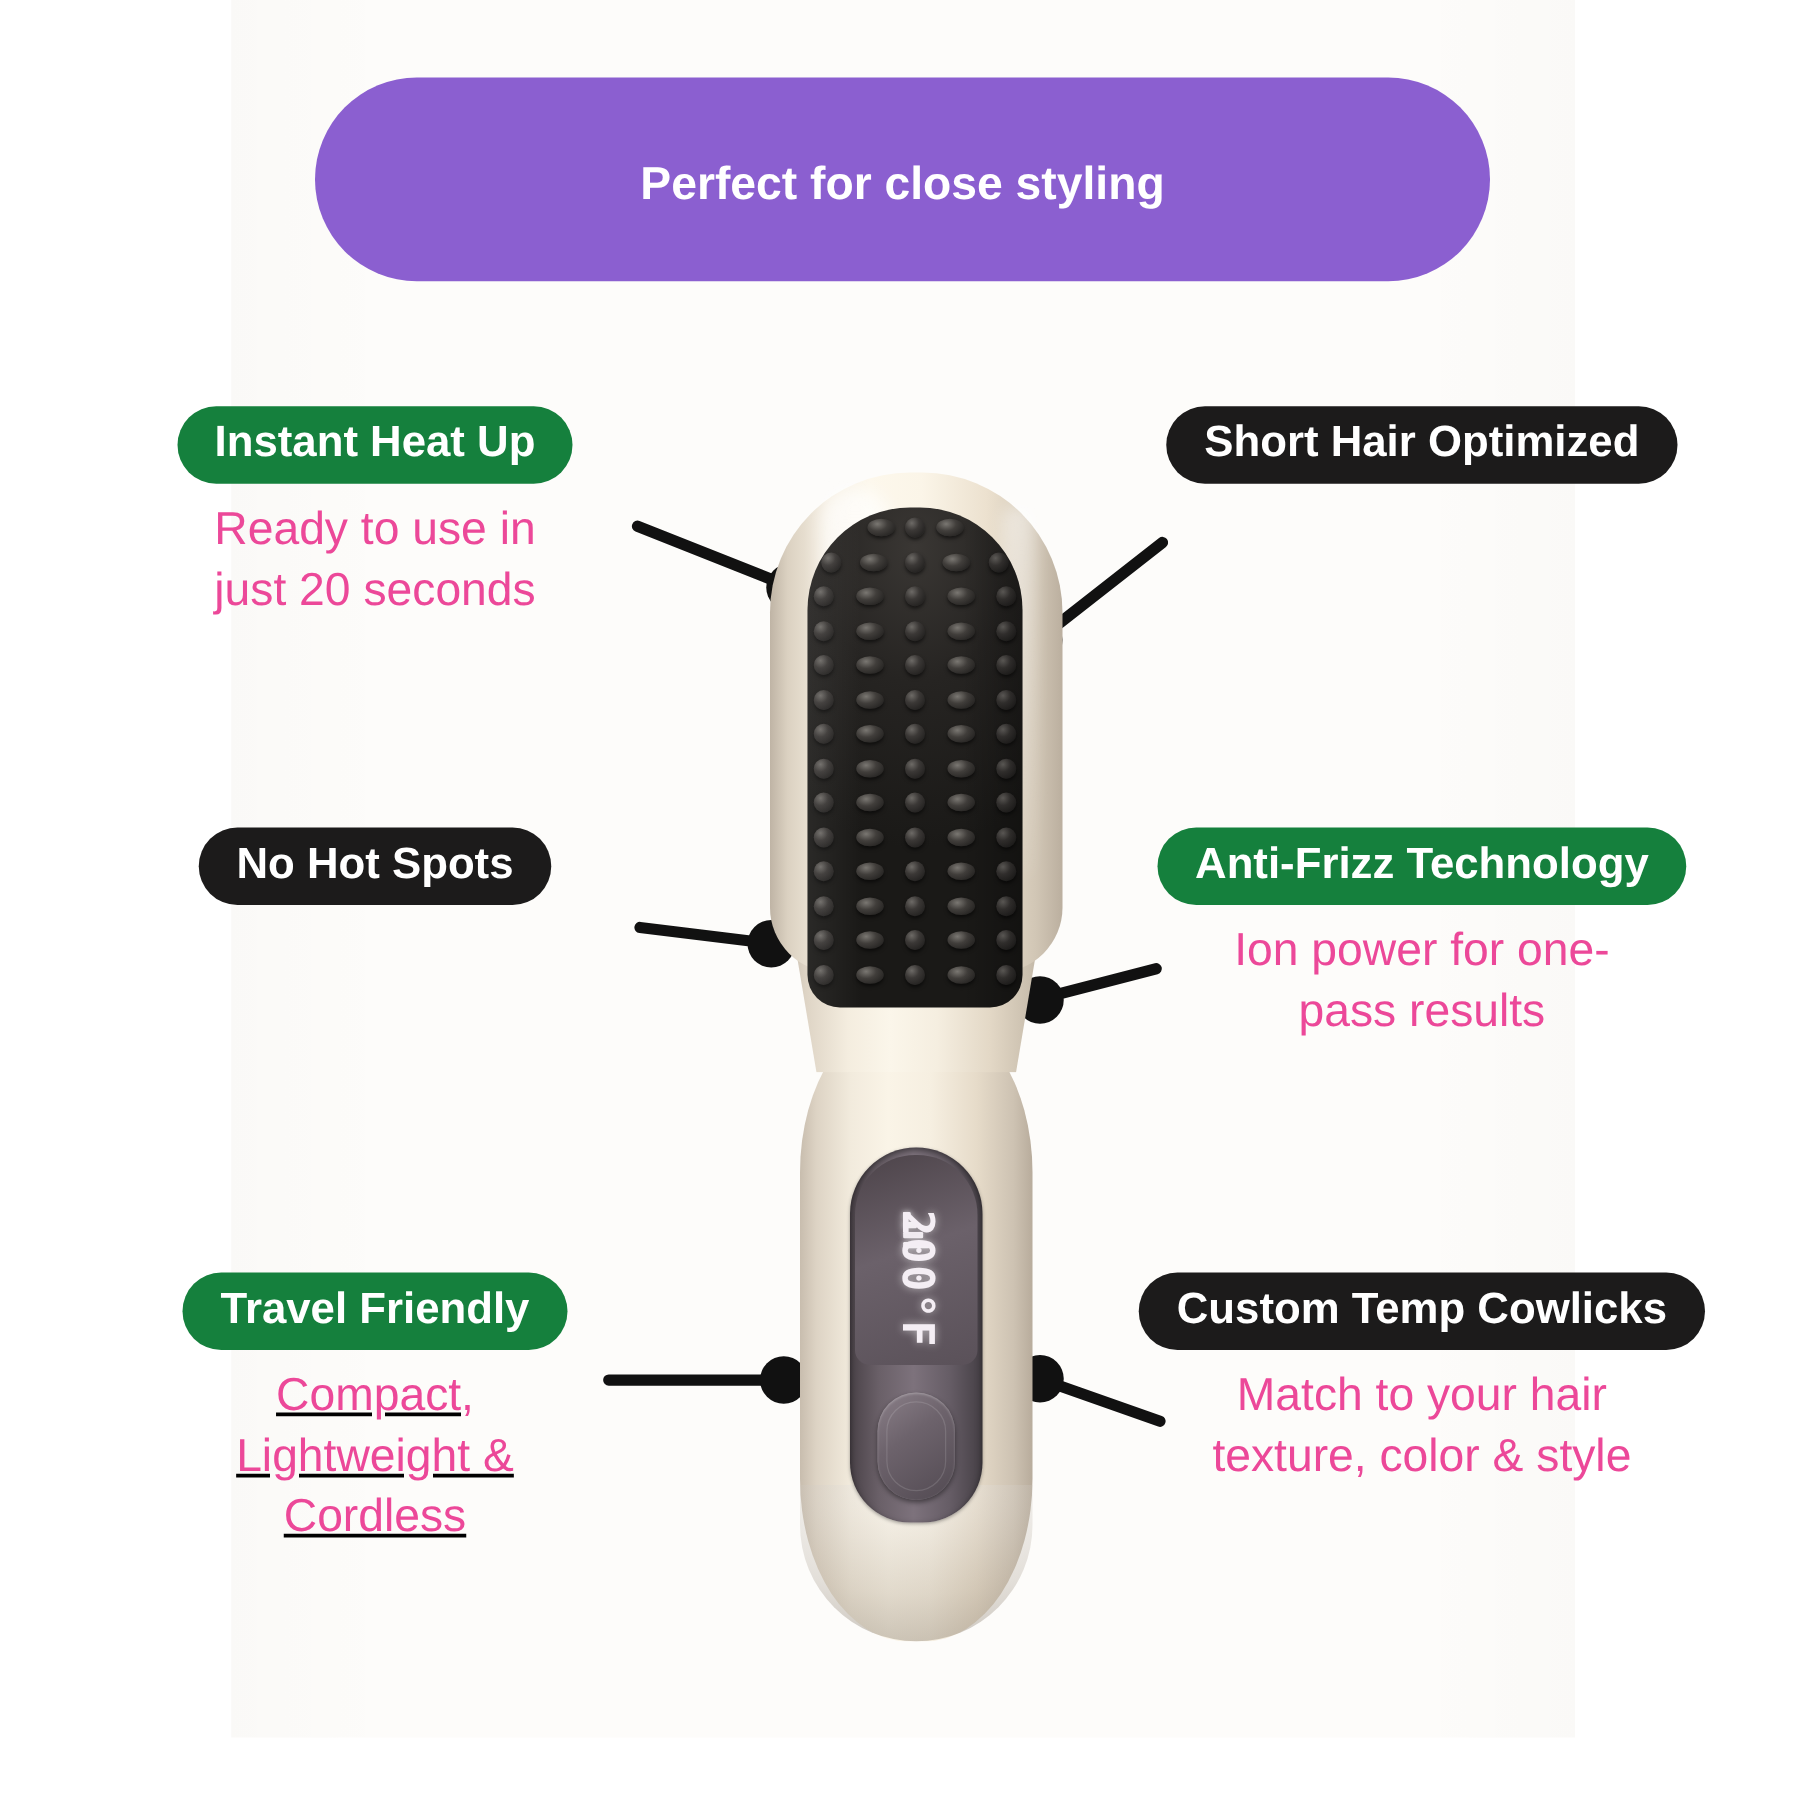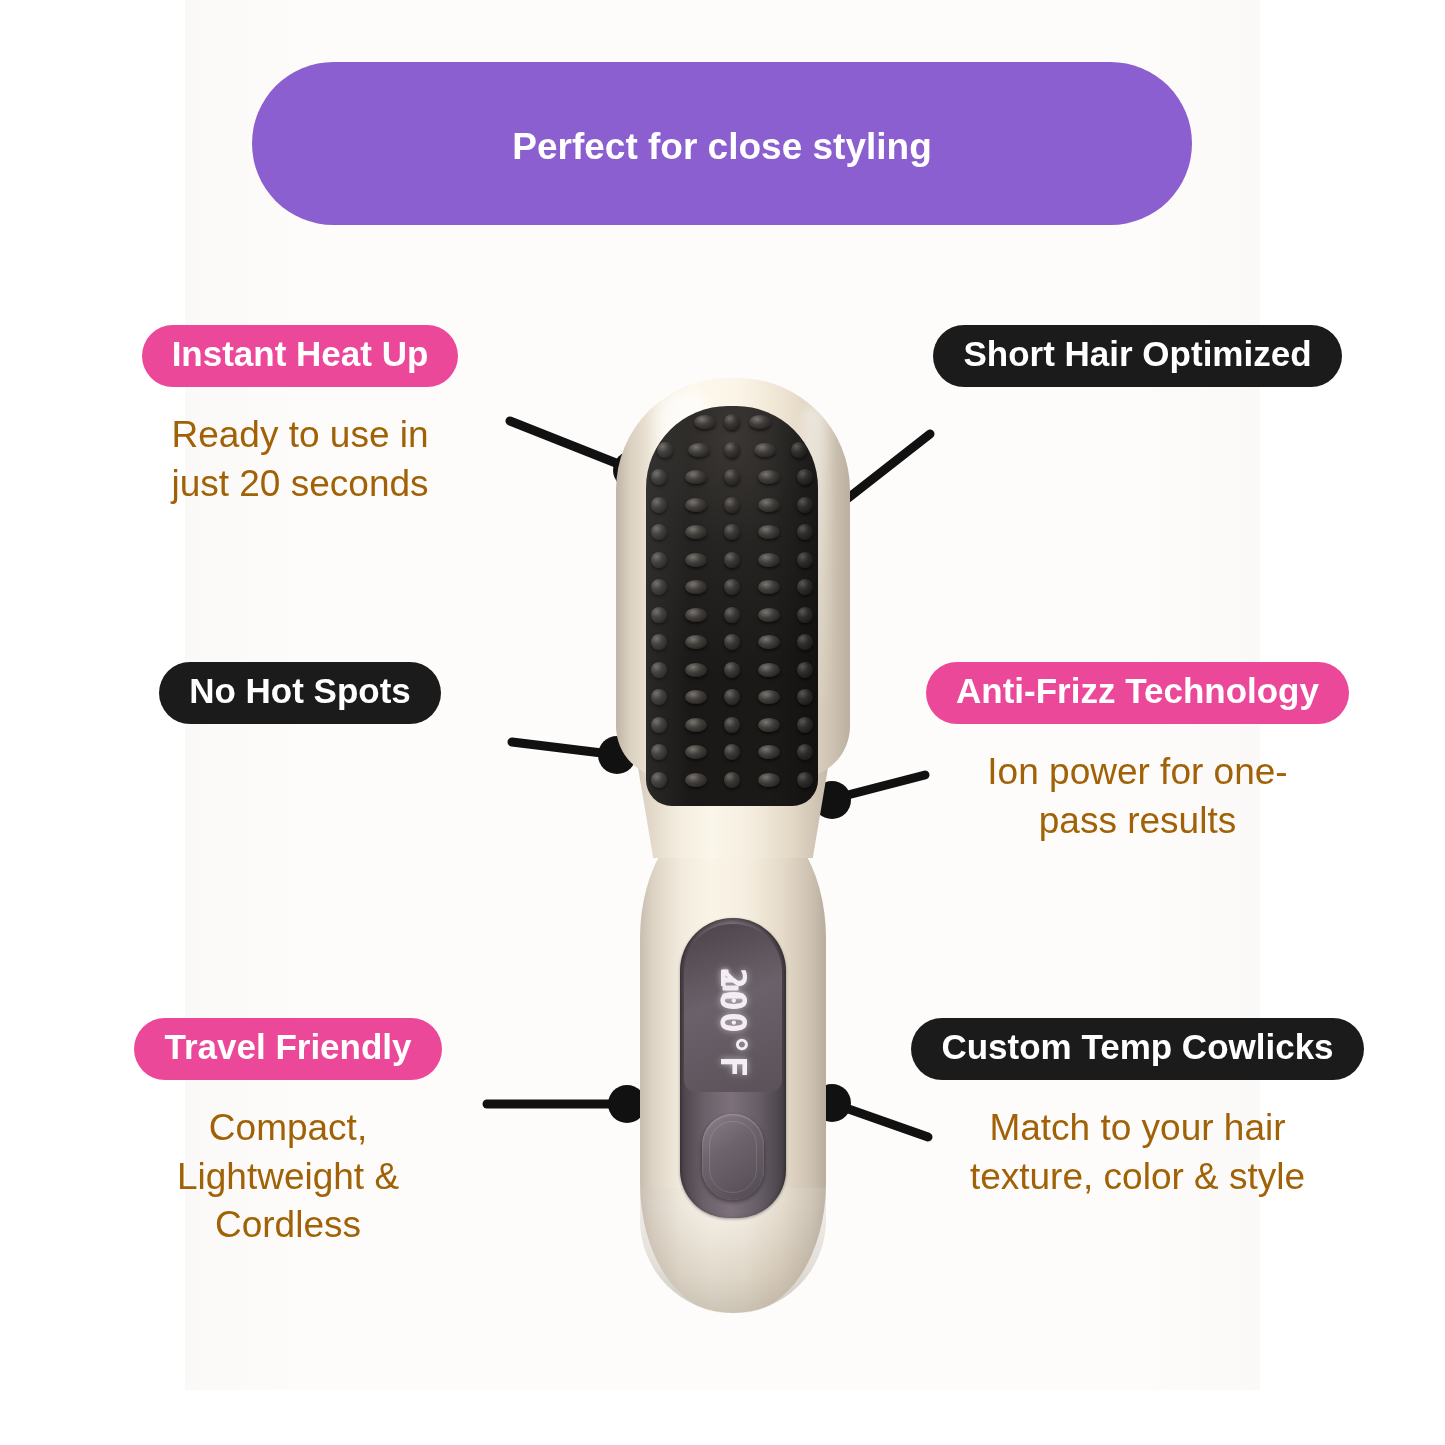--- a/index.html
+++ b/index.html
@@ -36,24 +36,24 @@
     font-size:37px; font-weight:bold; line-height:1.18; margin-top:7px;
   }
 
   
   .feature{ position:absolute; }
   .feature .pill{
     display:inline-block; border-radius:40px;
     padding:11px 30px 14px; color:#fff;
     font-size:35px; font-weight:bold; white-space:nowrap; line-height:1.05;
   }
-  .pill.purple{ background:#ec4899; }
+  .pill.purple{ background:#15803d; }
   .pill.black { background:#1c1b1b; }
   .feature .desc{
-    color:#a16207; font-size:37px; line-height:1.32; margin-top:24px;
+    color:#ec4899; font-size:37px; line-height:1.32; margin-top:12px;
     white-space:pre-line;
   }
   .feature.left  { text-align:center; }
   .feature.right { text-align:center; }
 
   
   .connector{ position:absolute; overflow:visible; }
   .connector line{ stroke:#111; stroke-width:9; stroke-linecap:round; }
   .connector circle{ fill:#111; }
 
@@ -315,21 +315,21 @@
 <div class="feature left" style="left:70px; top:325px; width:460px;">
   <div class="pill purple">Instant Heat Up</div>
   <div class="desc">Ready to use in
 just 20 seconds</div>
 </div>
 
 <div class="feature left" style="left:70px; top:662px; width:460px;">
   <div class="pill black">No Hot Spots</div>
 </div>
 
-<div class="feature left" style="left:58px; top:1018px; width:460px;">
+<div class="feature left" style="left:70px; top:1018px; width:460px;text-decoration:underline;">
   <div class="pill purple">Travel Friendly</div>
   <div class="desc">Compact,
 Lightweight &amp;
 Cordless</div>
 </div>
 
 <div class="feature right" style="left:900px; top:325px; width:475px;">
   <div class="pill black">Short Hair Optimized</div>
 </div>
 

